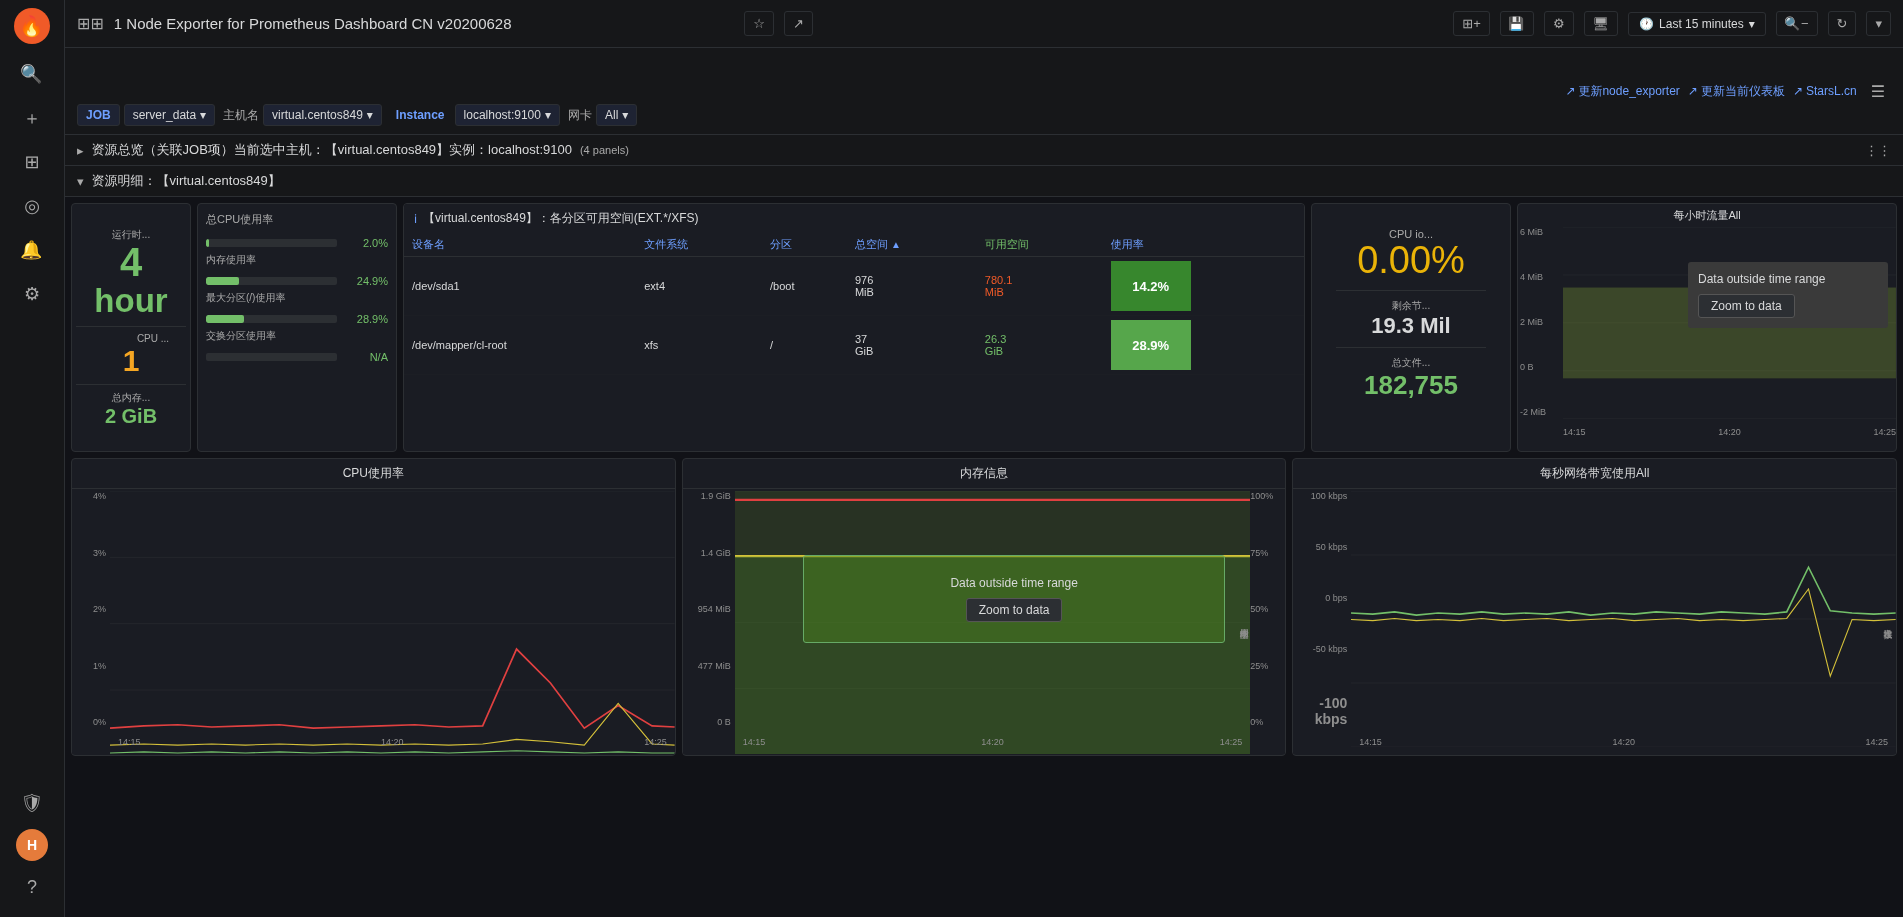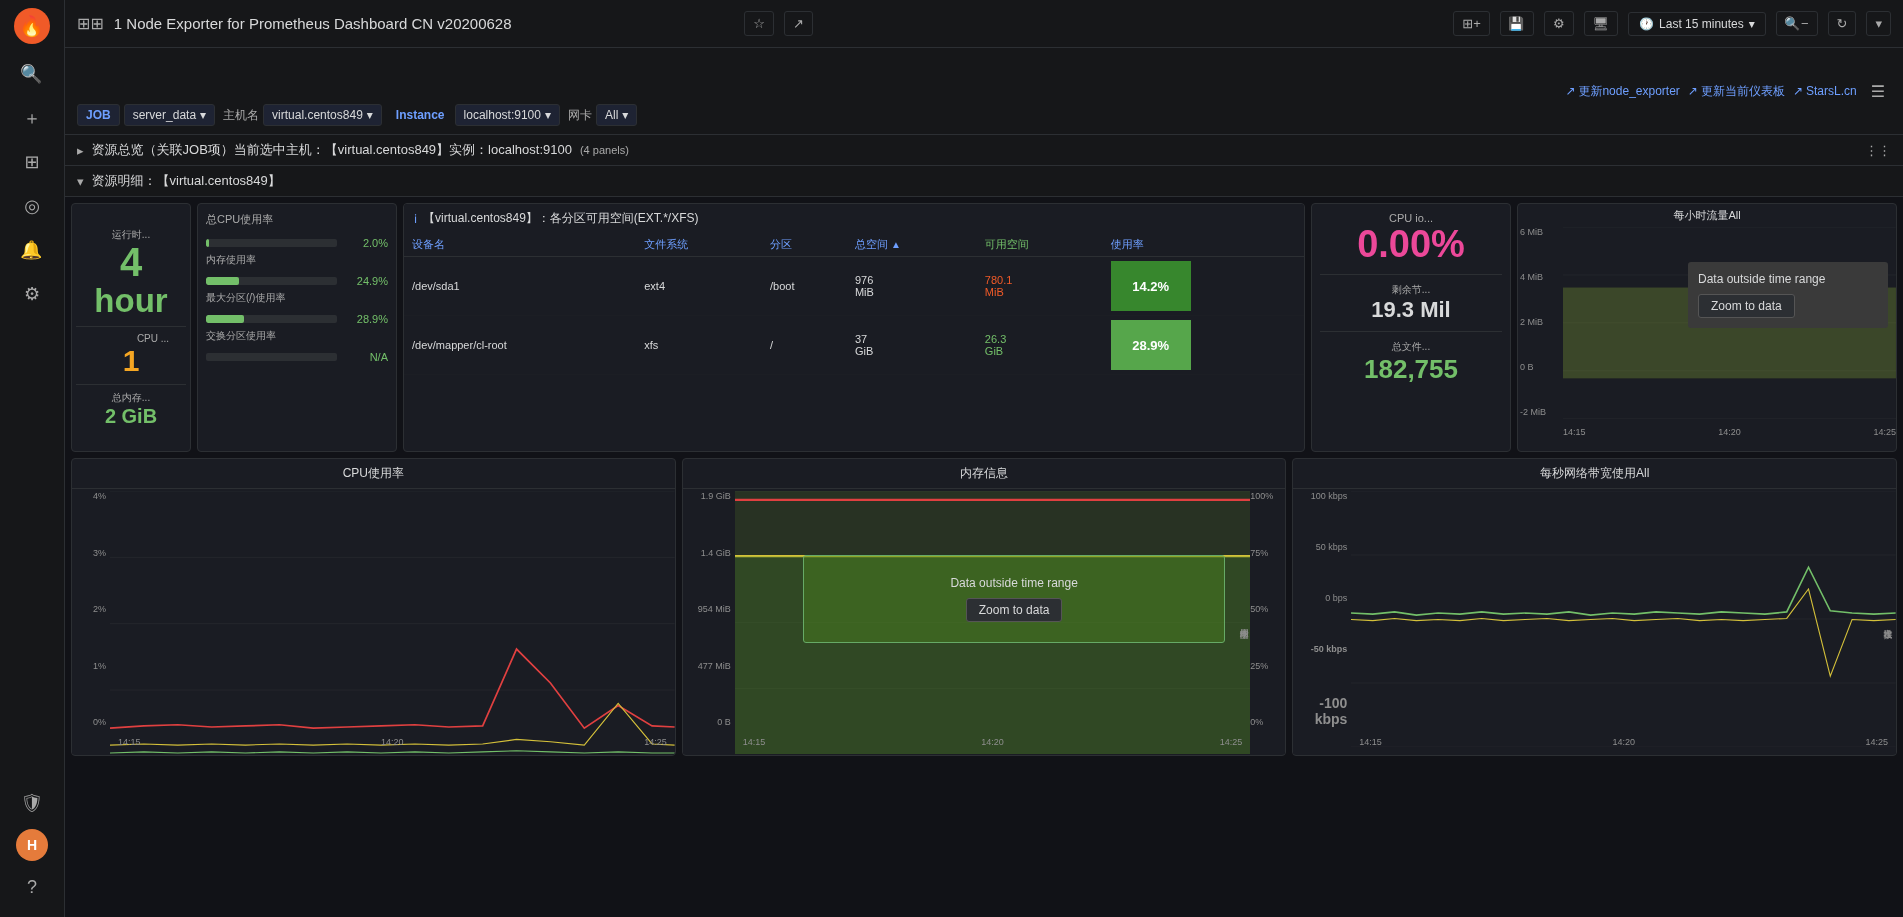--- a/index.html
+++ b/index.html
@@ -244,23 +244,23 @@
             <td>37<br>GiB</td>
             <td class="green">26.3<br>GiB</td>
             <td>
               <div class="disk-usage-bar bar-lime" style="height:50px;width:80px;">28.9%</div>
             </td>
           </tr>
         </tbody>
       </table>
     </div>
 
-    <div class="panel" style="padding:8px;text-align:center;">
+    <div class="panel" style="padding:24px;text-align:center;">
       <div style="color:#aaa;font-size:11px;">CPU io...</div>
-      <div style="color:#ec4899;font-size:38px;font-weight:bold;line-height:1.1;">0.00%</div>
+      <div style="color:#eab308;font-size:38px;font-weight:normal;line-height:1.1;">0.00%</div>
       <hr style="border:none;border-top:1px solid #2c2f33;margin:8px 0;">
       <div style="color:#aaa;font-size:10px;">剩余节...</div>
       <div style="color:#d8d9da;font-size:22px;font-weight:bold;">19.3 Mil</div>
       <hr style="border:none;border-top:1px solid #2c2f33;margin:8px 0;">
       <div style="color:#aaa;font-size:10px;">总文件...</div>
       <div style="color:#73bf69;font-size:26px;font-weight:bold;">182,755</div>
     </div>
 
     <div class="panel" style="position:relative;overflow:hidden;">
       <div style="color:#d8d9da;font-size:11px;padding:4px 8px;text-align:center;">每小时流量All</div>
@@ -383,21 +383,21 @@
       </div>
     </div>
 
     <div class="chart-panel">
       <div class="chart-title">每秒网络带宽使用All</div>
       <div class="chart-area" style="height:265px;position:relative;">
         <div style="position:absolute;left:0;top:0;bottom:25px;width:58px;display:flex;flex-direction:column;justify-content:space-between;padding:2px 0;">
           <span style="color:#8e8e8e;font-size:9px;text-align:right;display:block;padding-right:4px;">100 kbps</span>
           <span style="color:#8e8e8e;font-size:9px;text-align:right;display:block;padding-right:4px;">50 kbps</span>
           <span style="color:#8e8e8e;font-size:9px;text-align:right;display:block;padding-right:4px;">0 bps</span>
-          <span style="color:#8e8e8e;font-size:9px;text-align:right;display:block;padding-right:4px;font-weight:bold;">-50 kbps</span>
+          <span style="color:#8e8e8e;font-size:9px;text-align:right;display:block;padding-right:4px;">-50 kbps</span>
           <span style="color:#8e8e8e;font-size:14px;text-align:right;display:block;padding-right:4px;font-weight:bold;">-100 kbps</span>
         </div>
         <svg style="position:absolute;left:58px;top:2px;right:0;bottom:25px;" viewBox="0 0 500 235" preserveAspectRatio="none">
           <rect width="500" height="235" fill="#1a1c23"></rect>
           <line x1="0" y1="0" x2="500" y2="0" stroke="#2c2f33" stroke-width="0.5"></line>
           <line x1="0" y1="58.75" x2="500" y2="58.75" stroke="#2c2f33" stroke-width="0.5"></line>
           <line x1="0" y1="117.5" x2="500" y2="117.5" stroke="#2c2f33" stroke-width="0.5"></line>
           <line x1="0" y1="176.25" x2="500" y2="176.25" stroke="#2c2f33" stroke-width="0.5"></line>
           <line x1="0" y1="235" x2="500" y2="235" stroke="#2c2f33" stroke-width="0.5"></line>
 

